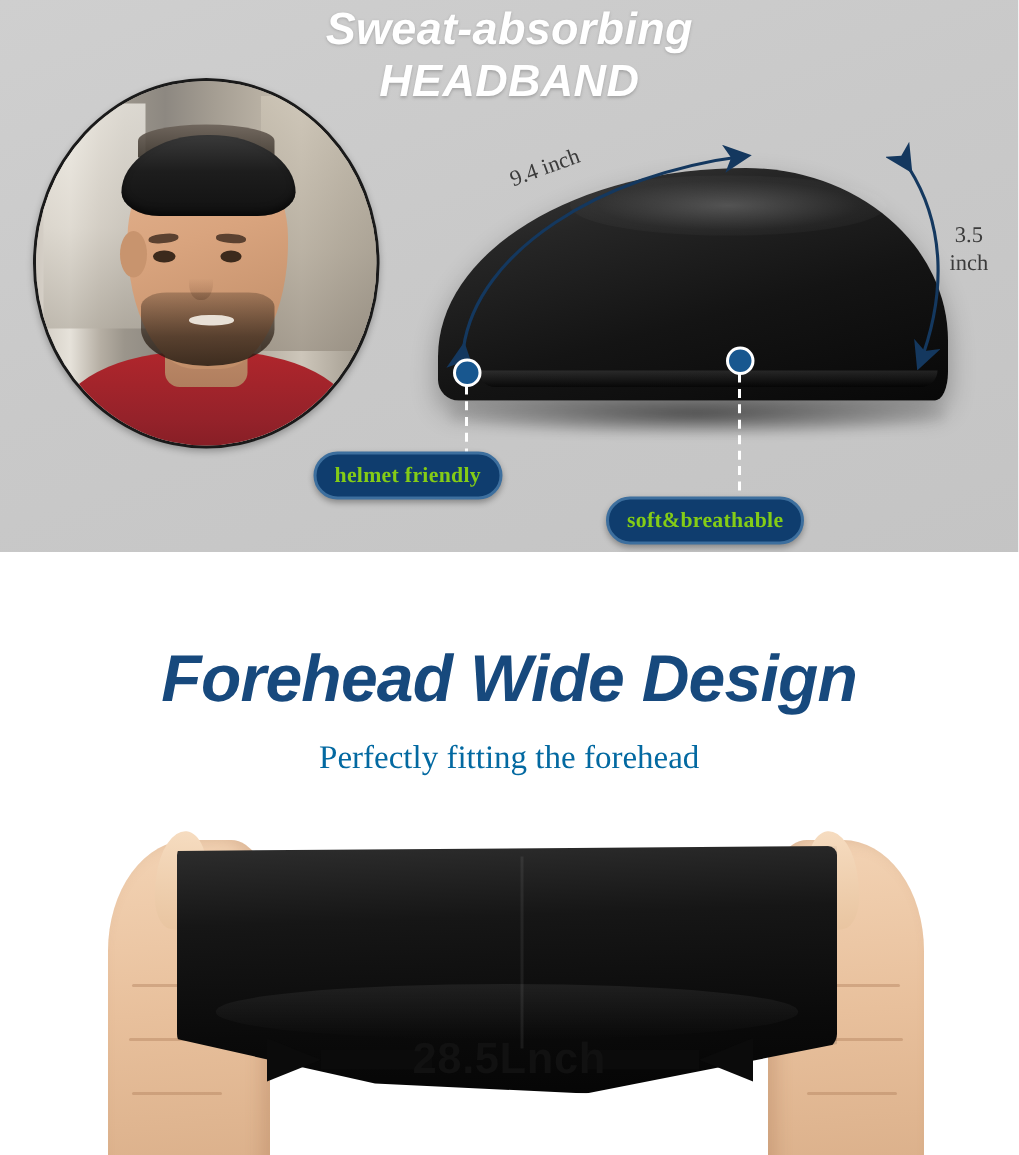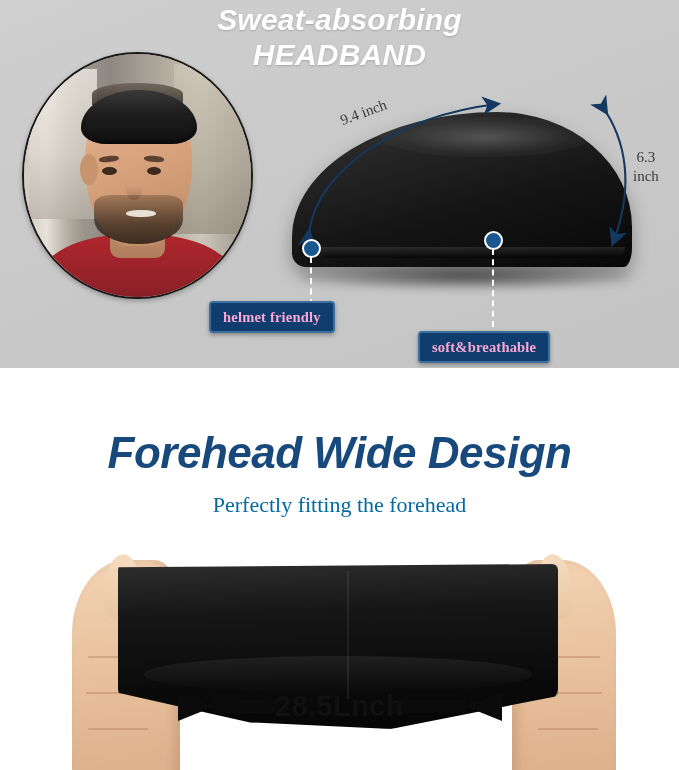--- a/index.html
+++ b/index.html
@@ -210,33 +210,33 @@
   #leader-soft   { left: 492px; top: 249px; height: 78px; }
 
   
   .badge {
     position: absolute;
     display: flex;
     align-items: center;
     justify-content: center;
     background: #0f3d6e;
     border: 2px solid #3d6f9e;
-    border-radius: 4px;
-    color: #f9a8d4;
+    border-radius: 16px;
+    color: #84cc16;
     font-family: "Liberation Serif", serif;
     font-weight: bold;
     font-size: 14.5px;
     letter-spacing: .2px;
     box-shadow: 0 2px 4px rgba(0,0,0,0.33);
     white-space: nowrap;
     padding: 0 12px;
     height: 28px;
   }
   #badge-helmet { left: 209px; top: 301px; }
-  #badge-soft   { left: 418px; top: 331px; }
+  #badge-soft   { left: 404px; top: 331px; }
 
   
   #bottom-panel {
     position: absolute;
     left: 0; top: 368px;
     width: 679px; height: 402px;
     background: #ffffff;
     overflow: hidden;
     margin-top: 44px;
   }
@@ -376,21 +376,21 @@
           <path d="M0,0 L9,4.5 L0,9 L2.4,4.5 Z" fill="#14385f"></path>
         </marker>
       </defs>
 
       <path d="M309,232 C318,168 400,116 497,104" fill="none" stroke="#14385f" stroke-width="2.1" marker-start="url(#arrowA)" marker-end="url(#arrowA)"></path>
 
       <path d="M606,112 C630,150 631,196 613,243" fill="none" stroke="#14385f" stroke-width="2.1" marker-start="url(#arrowA)" marker-end="url(#arrowA)"></path>
     </svg>
 
     <div class="dim-label" id="label-94">9.4 inch</div>
-    <div class="dim-label" id="label-35" style="white-space:pre-line">6.3
+    <div class="dim-label" id="label-35" style="white-space:pre-line">3.5
 inch</div>
 
     <div class="dot" id="dot-helmet"></div>
     <div class="leader" id="leader-helmet"></div>
     <div class="badge" id="badge-helmet">helmet friendly</div>
 
     <div class="dot" id="dot-soft"></div>
     <div class="leader" id="leader-soft"></div>
     <div class="badge" id="badge-soft">soft&amp;breathable</div>
   </div>

